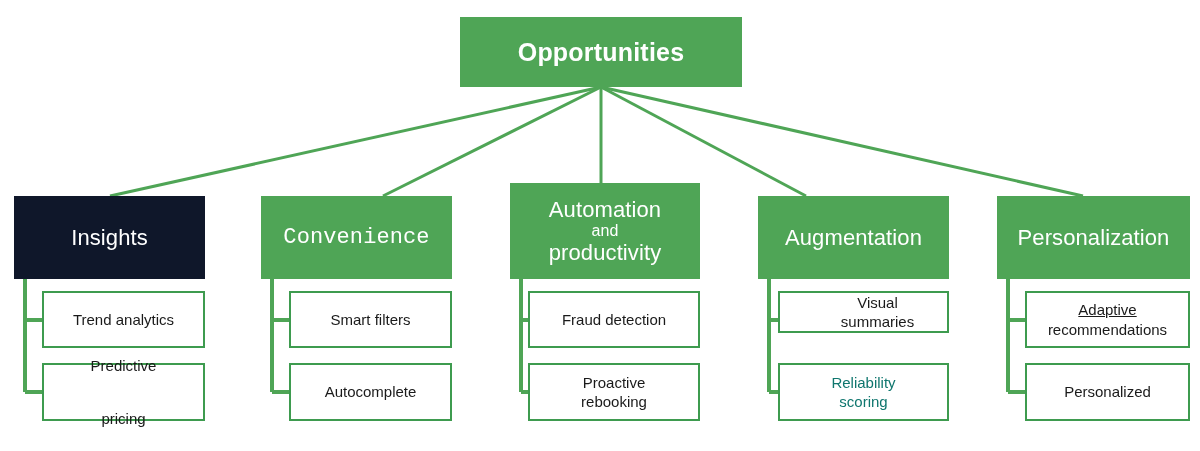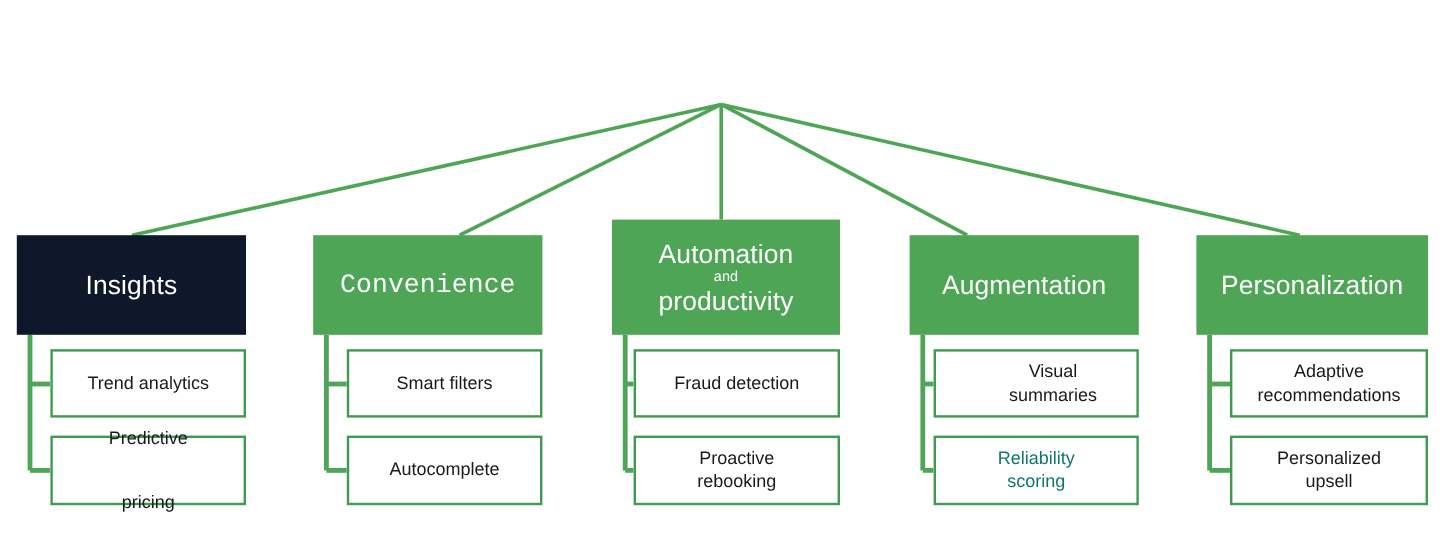--- a/index.html
+++ b/index.html
@@ -44,21 +44,21 @@
   .cat-box {
     background: #4FA556;
     color: #ffffff;
     font-size: 22px;
     font-weight: 400;
     letter-spacing: 0.1px;
     line-height: 1.15;
     flex-direction: column;
   }
   .cat-box .line-sm {
-    font-size: 12px;
+    font-size: 16px;
     display: block;
   }
   .cat-box .line-lg {
     display: block;
   }
   .leaf-box {
     background: #ffffff;
     border: 2px solid #3E9B4F;
     color: #1A1A1A;
     font-size: 15px;
@@ -92,20 +92,23 @@
       <line x1="601" y1="87" x2="806" y2="196" stroke="#4FA556" stroke-width="3" stroke-linecap="butt"></line>
       <line x1="769" y1="279" x2="769" y2="392" stroke="#4FA556" stroke-width="4" stroke-linecap="butt"></line>
       <line x1="769" y1="320" x2="778" y2="320" stroke="#4FA556" stroke-width="4" stroke-linecap="butt"></line>
       <line x1="769" y1="392" x2="778" y2="392" stroke="#4FA556" stroke-width="4" stroke-linecap="butt"></line>
       <line x1="601" y1="87" x2="1083" y2="196" stroke="#4FA556" stroke-width="3" stroke-linecap="butt"></line>
       <line x1="1008" y1="279" x2="1008" y2="392" stroke="#4FA556" stroke-width="4" stroke-linecap="butt"></line>
       <line x1="1008" y1="320" x2="1025" y2="320" stroke="#4FA556" stroke-width="4" stroke-linecap="butt"></line>
       <line x1="1008" y1="392" x2="1025" y2="392" stroke="#4FA556" stroke-width="4" stroke-linecap="butt"></line>
     </svg>
 
+  <div class="node-box root-box" id="root-box" style="left: 460px; top: 17px; width: 282px; height: 70px; background: rgb(79, 165, 86); color: rgb(255, 255, 255);">
+    <span>Opportunities</span>
+  </div>
 
   <div id="nodes">
       <div class="node-box cat-box" style="left: 14px; top: 196px; width: 191px; height: 83px; background: #0f172a; color: rgb(255, 255, 255);">
         <span class="line-lg">Insights</span>
       </div>
       <div class="node-box leaf-box" style="left: 42px; top: 291px; width: 163px; height: 57px; border-color: rgb(62, 155, 79); background: rgb(255, 255, 255); color: rgb(26, 26, 26);">
         <span class="leaf-text">
           <span style="display: block;">Trend analytics</span>
         </span>
       </div>
@@ -140,42 +143,41 @@
       </div>
       <div class="node-box leaf-box" style="left: 528px; top: 363px; width: 172px; height: 58px; border-color: rgb(62, 155, 79); background: rgb(255, 255, 255); color: rgb(26, 26, 26);">
         <span class="leaf-text">
           <span style="display: block;">Proactive</span>
           <span style="display: block;">rebooking</span>
         </span>
       </div>
       <div class="node-box cat-box" style="left: 758px; top: 196px; width: 191px; height: 83px; background: rgb(79, 165, 86); color: rgb(255, 255, 255);">
         <span class="line-lg">Augmentation</span>
       </div>
-      <div class="node-box leaf-box" style="left: 778px; top: 291px; width: 171px; height: 57px; border-color: rgb(62, 155, 79); background: rgb(255, 255, 255); color: rgb(26, 26, 26); padding-left: 34px;">
+      <div class="node-box leaf-box" style="left: 778px; top: 291px; width: 171px; height: 42px; border-color: rgb(62, 155, 79); background: rgb(255, 255, 255); color: rgb(26, 26, 26); padding-left: 34px;">
         <span class="leaf-text">
           <span style="display: block;">Visual</span>
           <span style="display: block;">summaries</span>
         </span>
       </div>
       <div class="node-box leaf-box" style="left: 778px; top: 363px; width: 171px; height: 58px; border-color: rgb(62, 155, 79); background: rgb(255, 255, 255); color: #0f766e;">
         <span class="leaf-text">
           <span style="display: block;">Reliability</span>
           <span style="display: block;">scoring</span>
         </span>
       </div>
       <div class="node-box cat-box" style="left: 997px; top: 196px; width: 193px; height: 83px; background: rgb(79, 165, 86); color: rgb(255, 255, 255);">
         <span class="line-lg">Personalization</span>
       </div>
       <div class="node-box leaf-box" style="left: 1025px; top: 291px; width: 165px; height: 57px; border-color: rgb(62, 155, 79); background: rgb(255, 255, 255); color: rgb(26, 26, 26);">
         <span class="leaf-text">
-          <span style="display: block;">Adaptive</span>
+          <span style="display: block; text-decoration: underline;">Adaptive</span>
           <span style="display: block;">recommendations</span>
         </span>
       </div>
       <div class="node-box leaf-box" style="left: 1025px; top: 363px; width: 165px; height: 58px; border-color: rgb(62, 155, 79); background: rgb(255, 255, 255); color: rgb(26, 26, 26);">
         <span class="leaf-text">
           <span style="display: block;">Personalized</span>
-          <span style="display: block;">upsell</span>
         </span>
       </div>
     </div>
 
 </div>
 
 </body></html>

